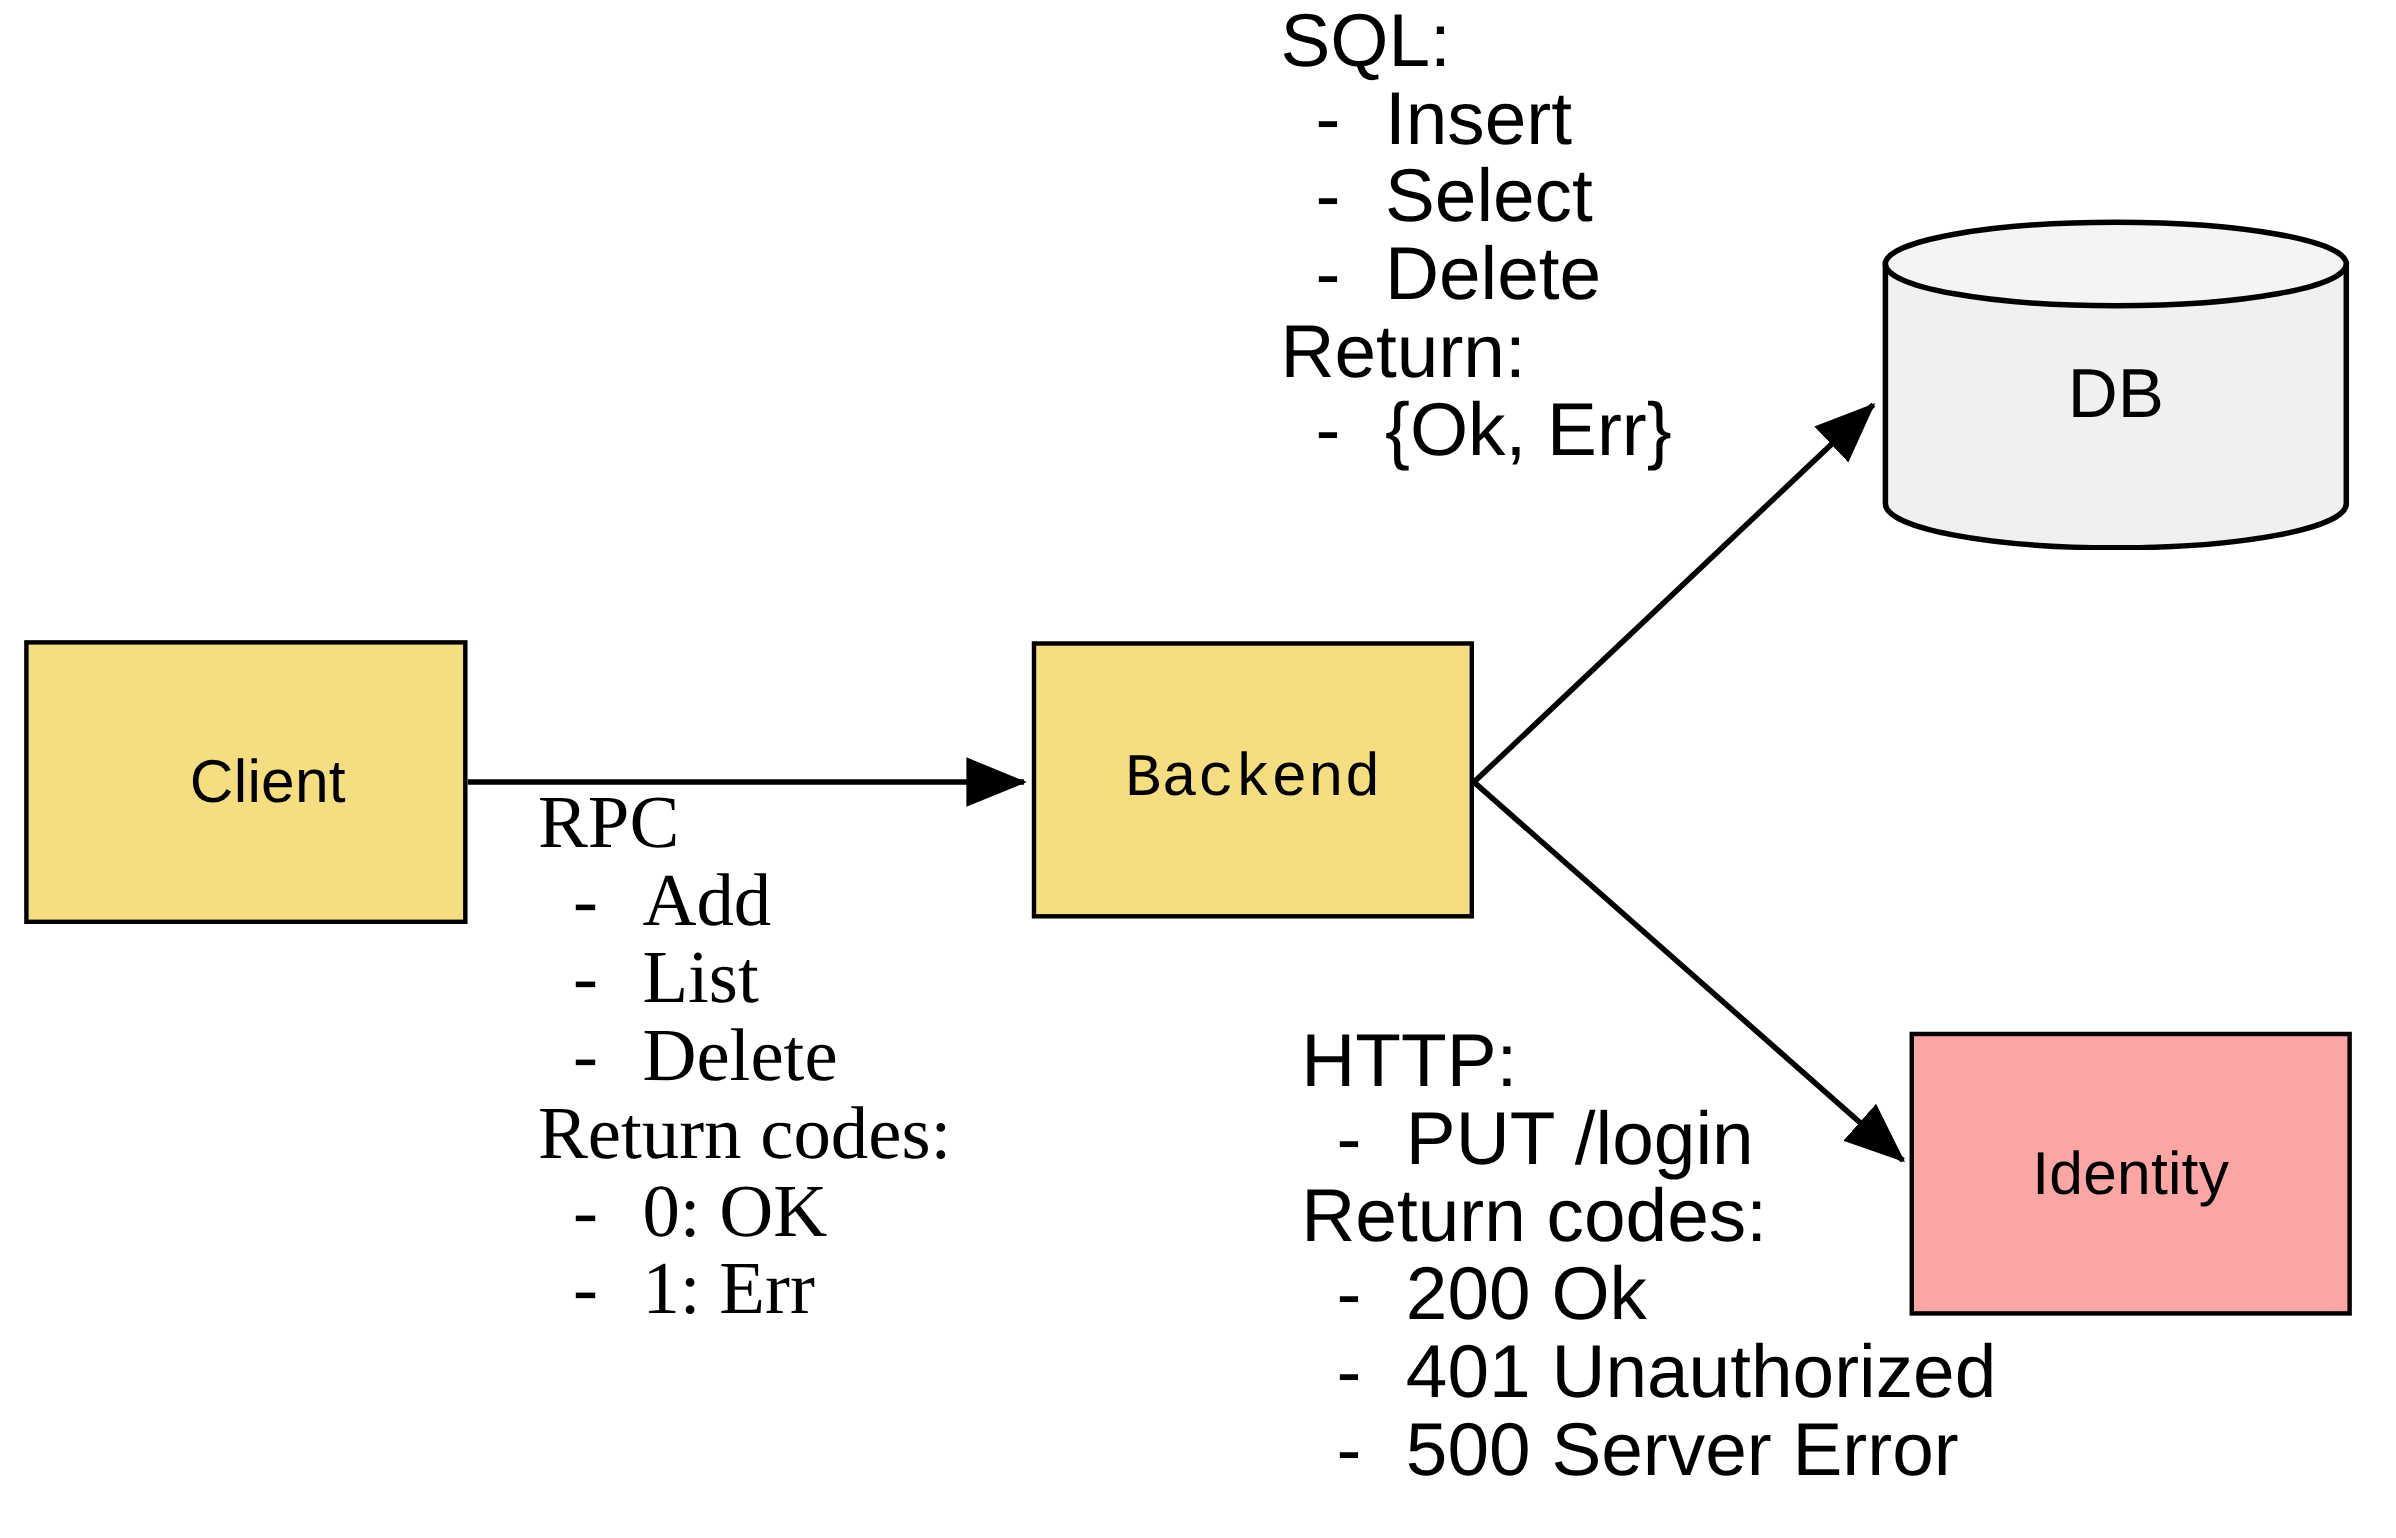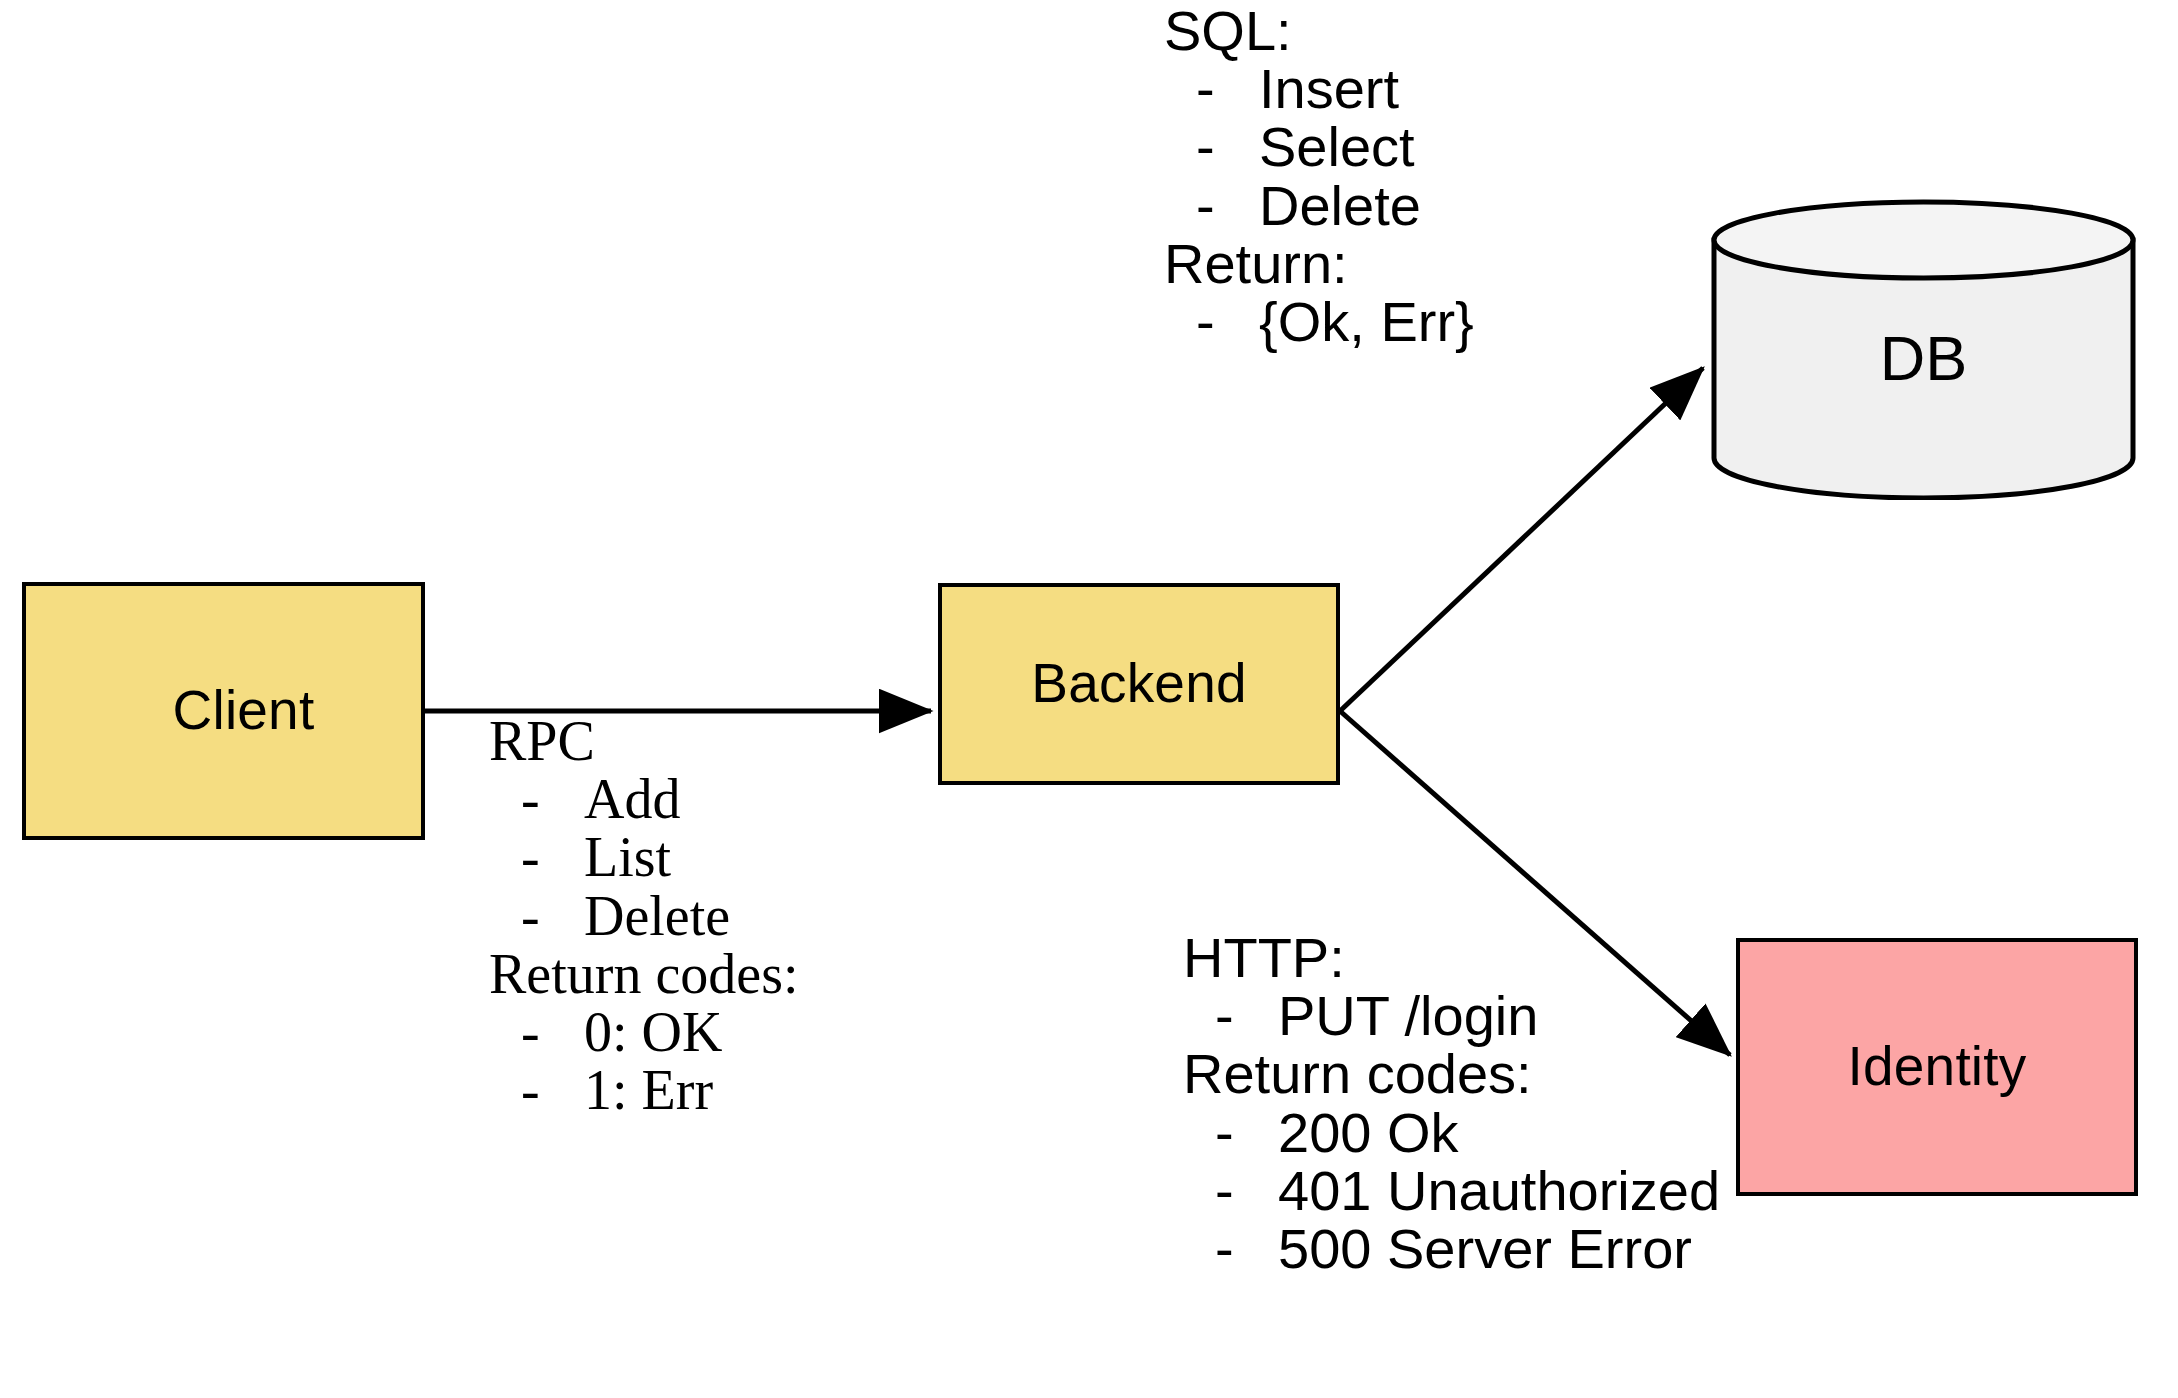--- a/index.html
+++ b/index.html
@@ -39,22 +39,23 @@
     letter-spacing: 0.2px;
   }
   .node-client {
     left: 22px;  top: 582px;
     width: 403px; height: 258px;
     background: #f5dd82;
     padding-left: 40px;
   }
   .node-backend {
     left: 938px; top: 583px;
-    width: 402px; height: 202px;
+    width: 402px; height: 252px;
     background: #f5dd82;
+    font-family: Liberation Mono, monospace;
   }
   .node-idp {
     left: 1736px; top: 938px;
     width: 402px; height: 258px;
     background: #fca5a5;
   }
   .node-label { display: block; }
 
   
   .node-db {
@@ -79,21 +80,21 @@
     align-items: center;
     justify-content: center;
     font-size: 63px;
     padding-top: 18px;
     box-sizing: border-box;
   }
 
   
   .annot {
     position: absolute;
-    font-size: 56px;
+    font-size: 68px;
     line-height: 1.04;
     white-space: nowrap;
   }
   .annot .head {
     display: block;
     margin: 0;
     padding: 0;
   }
   .annot ul {
     list-style: none;

